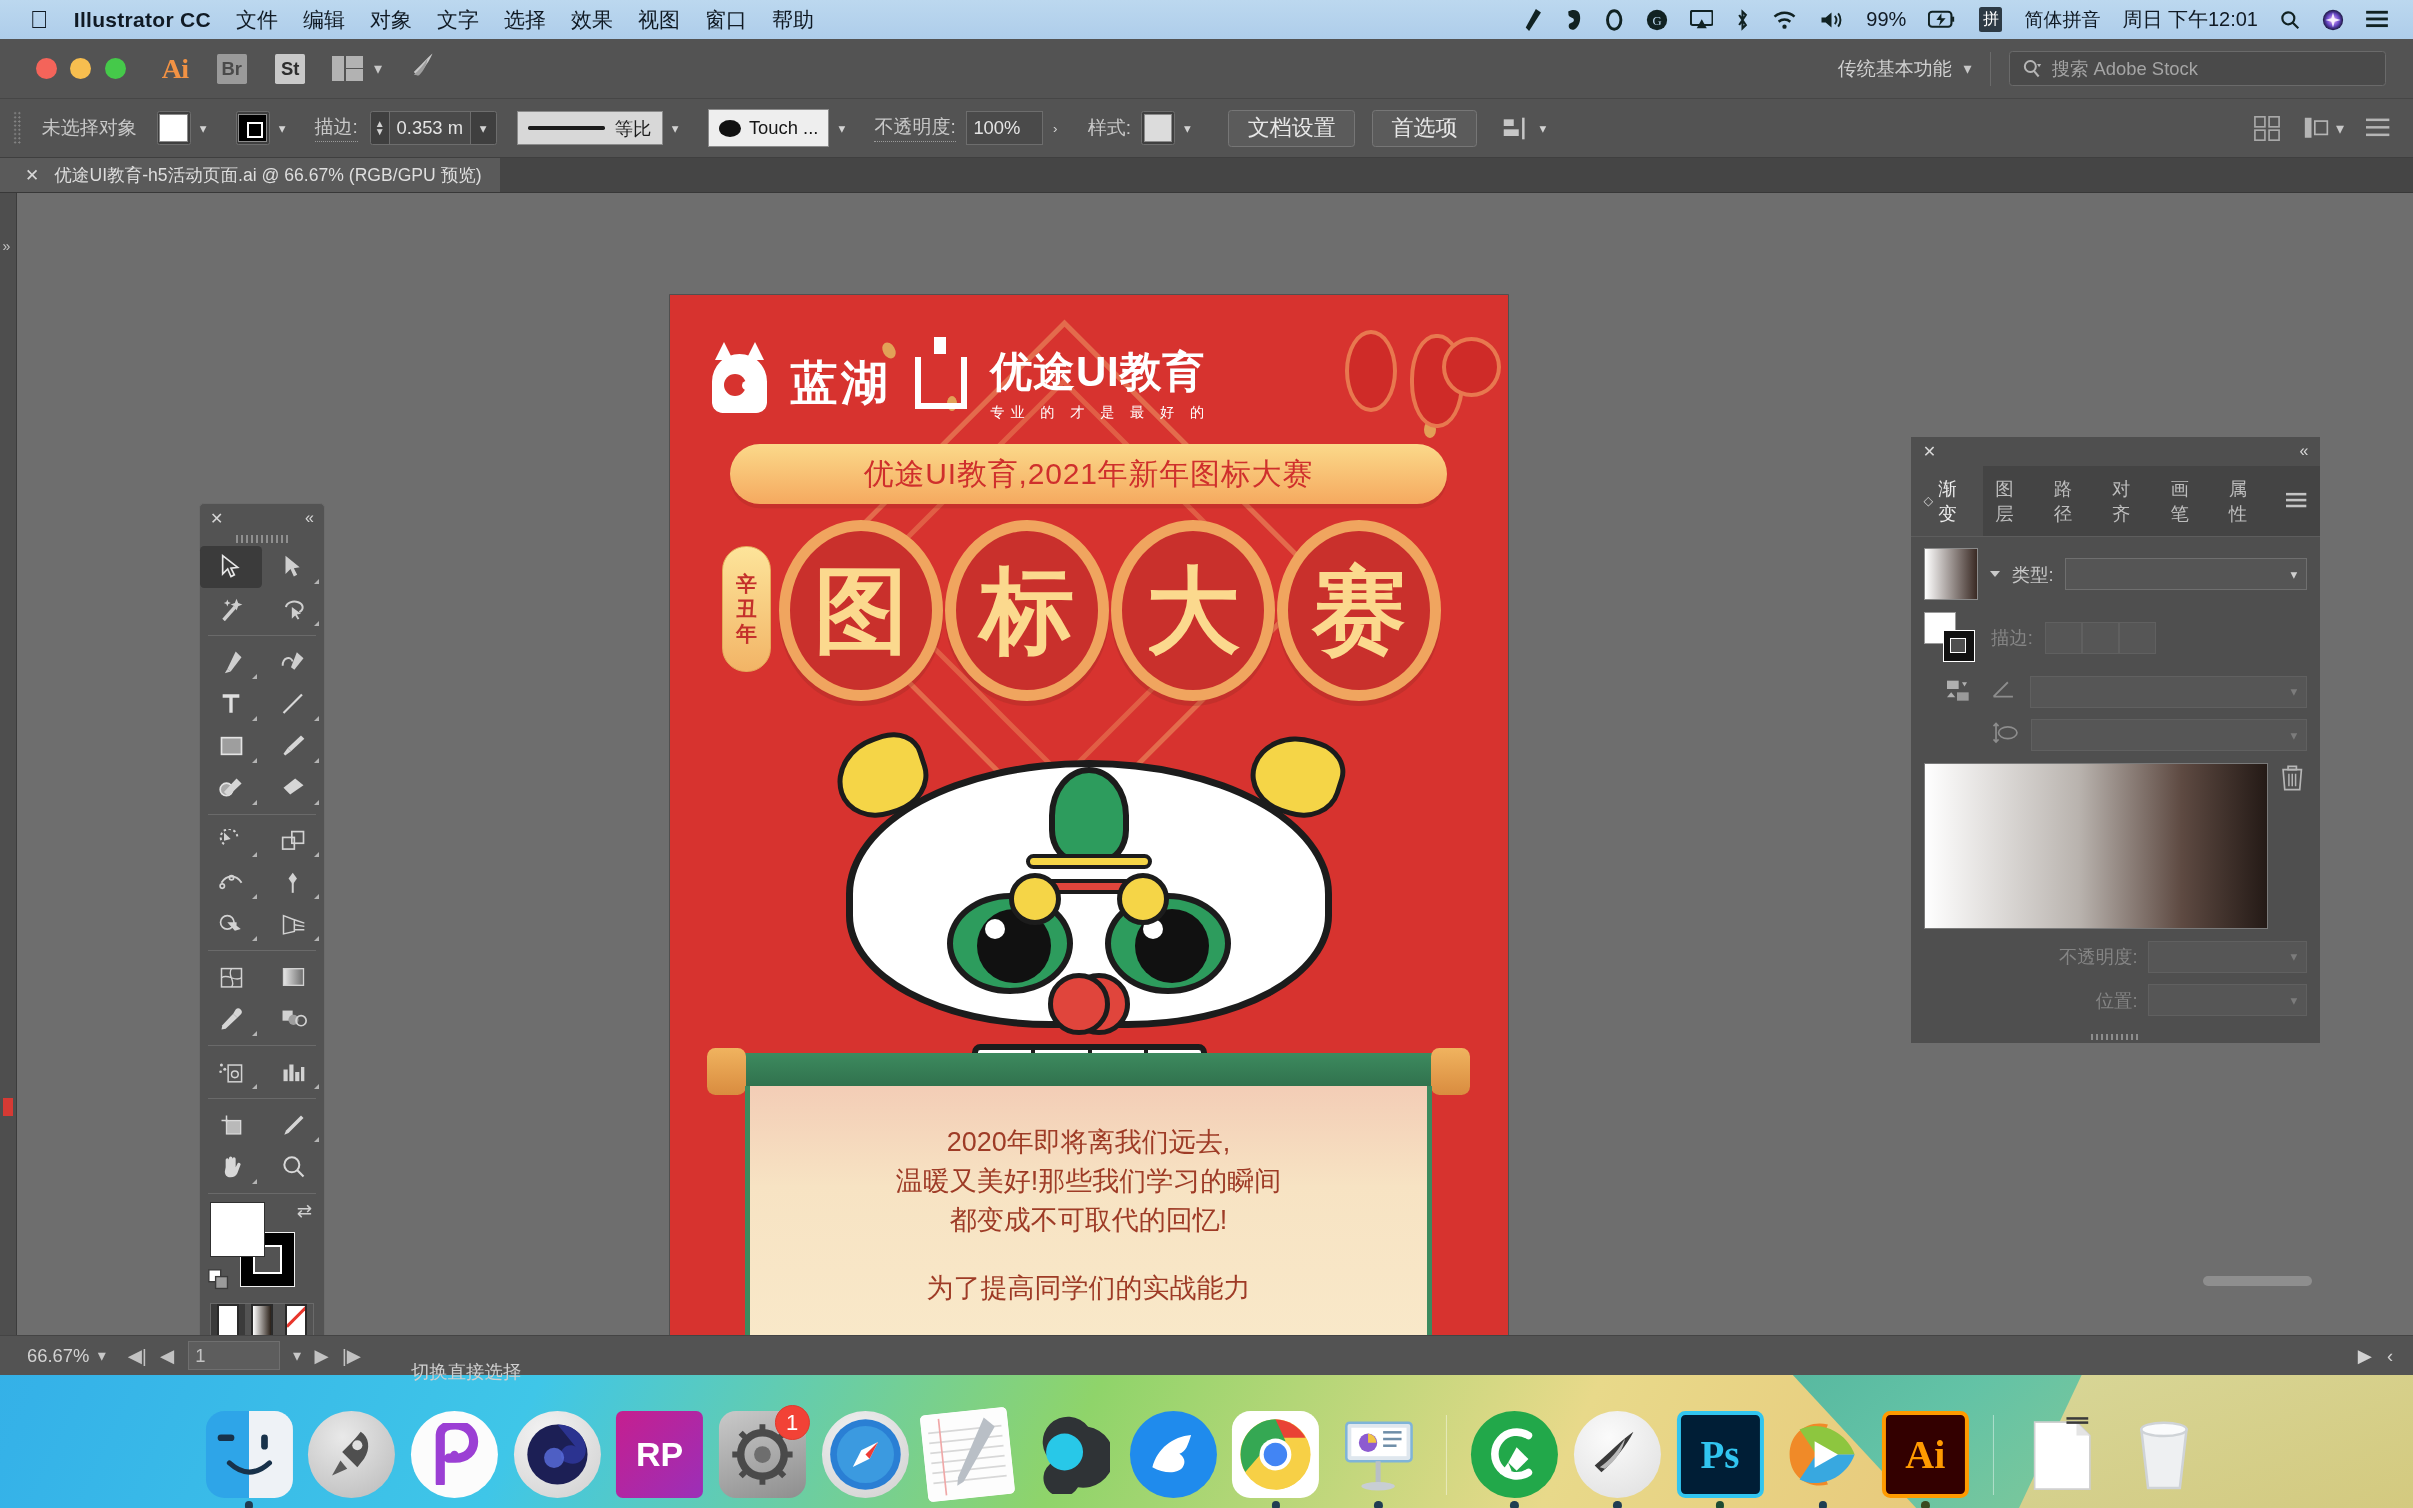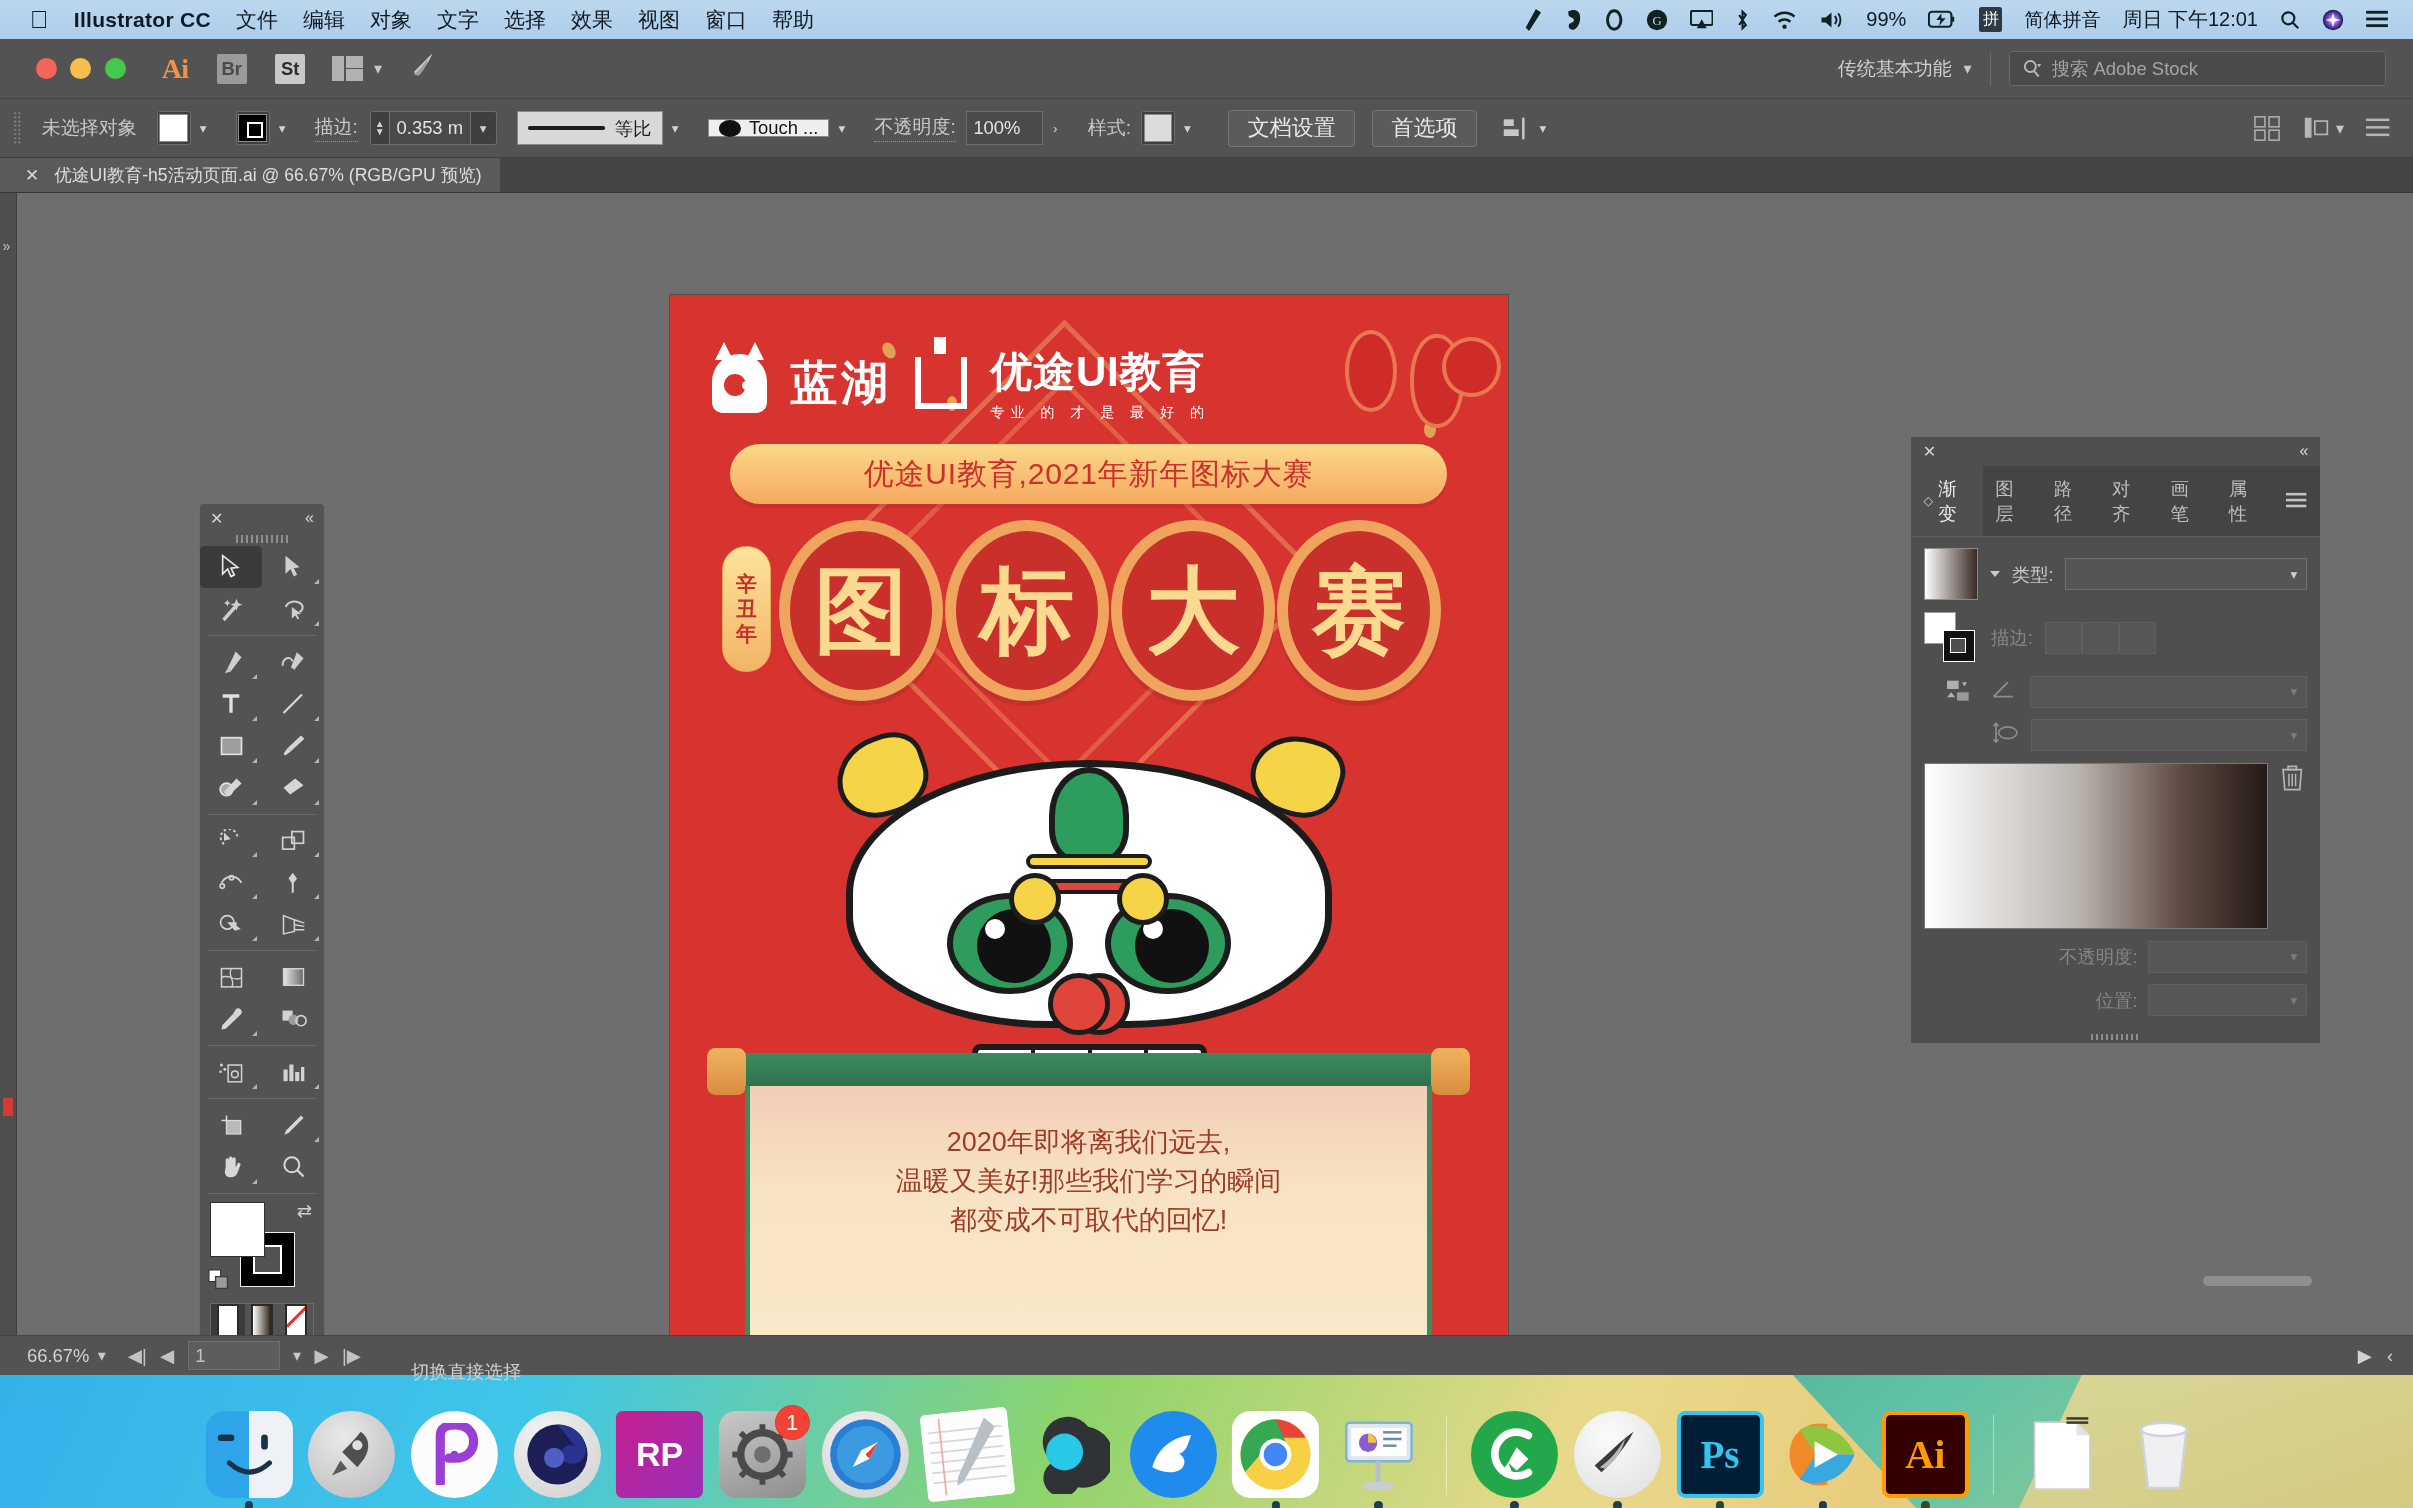--- a/index.html
+++ b/index.html
@@ -111,21 +111,21 @@
   .numfield {
     height: 34px; background: #4a4a4a; border: 0.8px solid #6d6d6d; color:#e4e4e4;
     display: flex; align-items: center; padding: 0 6.7px; font-size: 18.4px; min-width: 77px;
   }
   .profilebox {
     height: 34px; background: #d8d8d8; color: #1c1c1c; display:flex; align-items:center; gap:10px;
     padding: 0 10px; font-size: 18.4px; border:0.8px solid #8a8a8a;
   }
   .profileline { width: 77px; height: 4.2px; background: #1c1c1c; border-radius: 1.7px; }
   .brushbox {
-    height: 18px; background: #eeeeee; color:#161616; display:flex; align-items:center; gap:8.4px;
+    height: 38px; background: #eeeeee; color:#161616; display:flex; align-items:center; gap:8.4px;
     padding: 0 10px; font-size: 18.4px; border: 0.8px solid #8a8a8a;
   }
   .brushdot { width: 22px; height: 17px; border-radius: 50%; background: #111; }
   .ul { border-bottom: 0.8px dotted #9a9a9a; padding-bottom: 0.8px; }
   .btn-flat {
     height: 37px; padding: 0 18.4px; background: #5b5b5b; border: 0.8px solid #767676; border-radius: 3.4px;
     color: #e7e7e7; font-size: 22px; display: flex; align-items: center;
   }
   .rightcb { margin-left: auto; display: flex; align-items: center; gap: 22px; margin-right: 22px; }
 
@@ -673,20 +673,21 @@
               <i></i>
             </div>
         </div>
       </div>
 
       <div id="scroll-roll"></div>
       <div id="scroll-body">
         <p>2020年即将离我们远去,</p>
         <p>温暖又美好!那些我们学习的瞬间</p>
         <p>都变成不可取代的回忆!</p>
+        <p class="gap">为了提高同学们的实战能力</p>
       </div>
     </div>
 
     <div id="tools">
       <div class="tp-head">
         <span>✕</span>
         <span>«</span>
       </div>
       <div class="tp-grip">
           <i></i>

